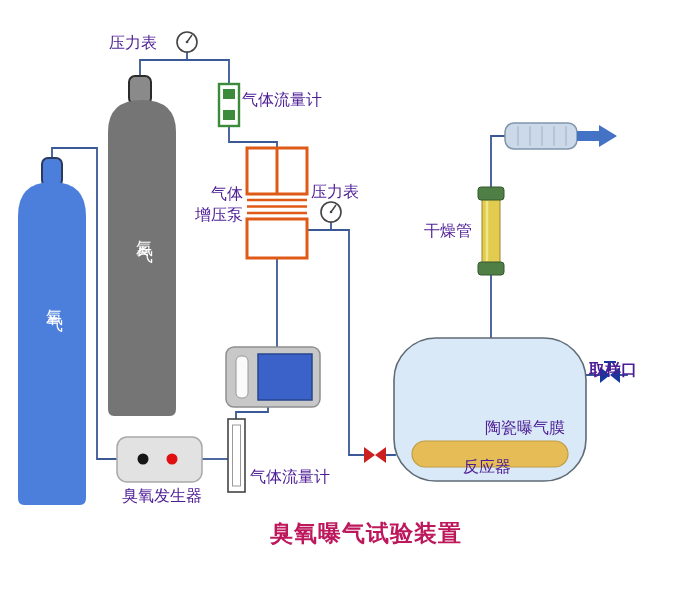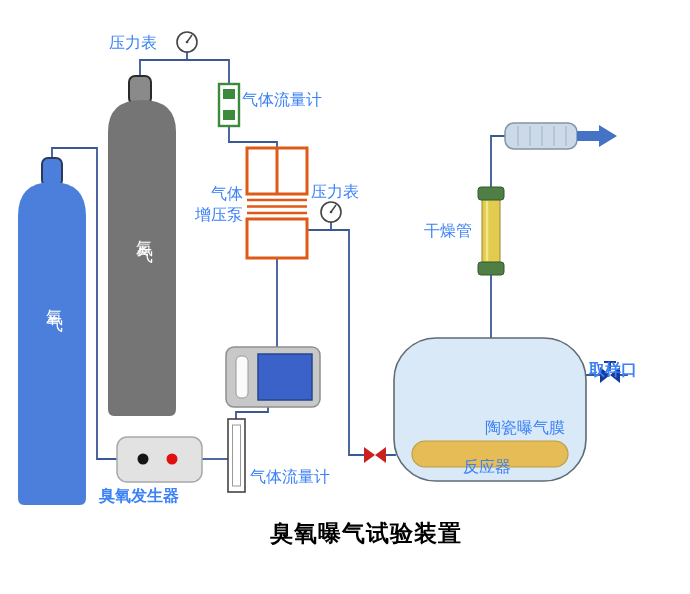--- a/index.html
+++ b/index.html
@@ -1,27 +1,27 @@
 <!DOCTYPE html>
 <html><head>
 <meta charset="utf-8">
 <style>
   html,body{margin:0;padding:0;background:#ffffff;}
   .canvas{position:relative;width:690px;height:594px;background:#ffffff;overflow:hidden;
           font-family:"Liberation Sans","DejaVu Sans",sans-serif;}
   .canvas svg{position:absolute;left:0;top:0;}
-  .lbl{position:absolute;font-size:16px;line-height:1.3;color:#3b82f6;white-space:nowrap;}
+  .lbl{position:absolute;font-size:16px;line-height:1.3;color:#4c1d95;white-space:nowrap;}
   .lbl-2line{white-space:normal;}
   .lbl-2line span{display:block;line-height:21px;font-family:Liberation Serif, serif;}
   .align-right{text-align:right;}
   .align-center{text-align:center;}
   .vlabel{position:absolute;writing-mode:vertical-rl;text-orientation:upright;
           color:#ffffff;font-size:17px;letter-spacing:6px;}
   .title{position:absolute;font-size:23px;font-weight:bold;letter-spacing:1px;
-         text-align:center;color:#000000;}
+         text-align:center;color:#be185d;}
 </style>
 </head>
 <body>
 
 <div class="canvas">
 
 <svg width="690" height="594" viewBox="0 0 690 594">
 
   <g fill="none" stroke="#3A5796" stroke-width="1.8" stroke-linecap="square">
     <path d="M52 162 L52 148 L97 148 L97 459 L117 459"></path>
@@ -137,21 +137,21 @@
 <div class="lbl lbl-2line align-right" style="left:191px;top:183px;width:52px;">
   <span>气体</span>
   <span>增压泵</span>
 </div>
 
 <div class="lbl" style="left:311px;top:182px;">压力表</div>
 
 
 <div class="lbl" style="left:250px;top:467px;">气体流量计</div>
 
-<div class="lbl" style="left:99px;top:486px;font-weight:bold;">臭氧发生器</div>
+<div class="lbl" style="left:122px;top:486px;">臭氧发生器</div>
 
 
 <div class="lbl" style="left:424px;top:221px;">干燥管</div>
 
 <div class="lbl" style="left:589px;top:360px;font-weight:bold;">取样口</div>
 
 <div class="lbl" style="left:444px;top:418px;padding-left:41px;">陶瓷曝气膜</div>
 
 <div class="lbl" style="left:463px;top:457px;">反应器</div>
 

